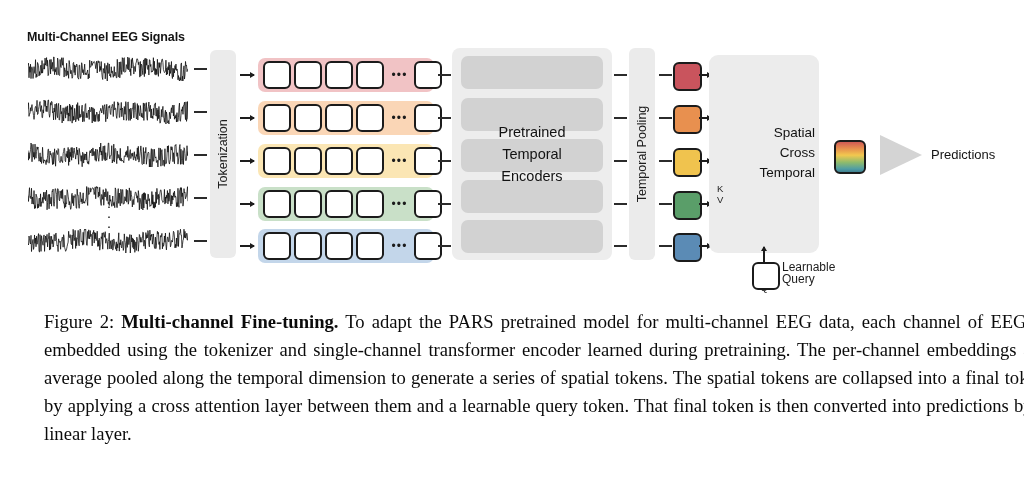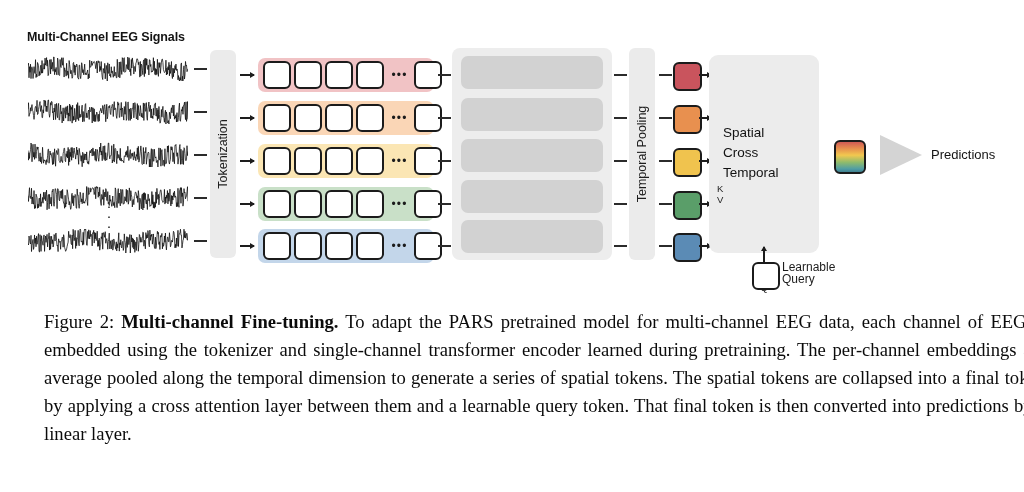--- a/index.html
+++ b/index.html
@@ -208,21 +208,21 @@
     width: 110px;
     height: 198px;
     background: #ececec;
     border-radius: 9px;
   }
   #attention-label {
     position: absolute;
     left: 14px;
     right: 4px;
     top: 68px;
-    text-align: left;
+    text-align: right;
     font-size: 13.5px;
     line-height: 20px;
     color: #121212;
     font-family: "Liberation Sans", sans-serif;
   }
   #kv-label {
     position: absolute;
     left: 8px;
     top: 128px;
     font-size: 9.5px;
@@ -442,20 +442,25 @@
       <div class="dash" style="left: 438px; top: 203px; width: 13px;"></div>
       <div class="dash" style="left: 438px; top: 245px; width: 13px;"></div>
     </div>
 
   <div id="encoders-box">
       <div class="enc-bar" style="top: 172px;"></div>
       <div class="enc-bar" style="top: 132px;"></div>
       <div class="enc-bar" style="top: 91px;"></div>
       <div class="enc-bar" style="top: 50px;"></div>
       <div class="enc-bar" style="top: 8px;"></div>
+    <div id="encoders-label">
+      <div>Pretrained</div>
+      <div>Temporal</div>
+      <div>Encoders</div>
+    </div>
   </div>
 
   <div id="dashes-pool">
       <div class="dash" style="left: 614px; top: 74px; width: 13px;"></div>
       <div class="dash" style="left: 614px; top: 117px; width: 13px;"></div>
       <div class="dash" style="left: 614px; top: 160px; width: 13px;"></div>
       <div class="dash" style="left: 614px; top: 203px; width: 13px;"></div>
       <div class="dash" style="left: 614px; top: 245px; width: 13px;"></div>
     </div>
 

